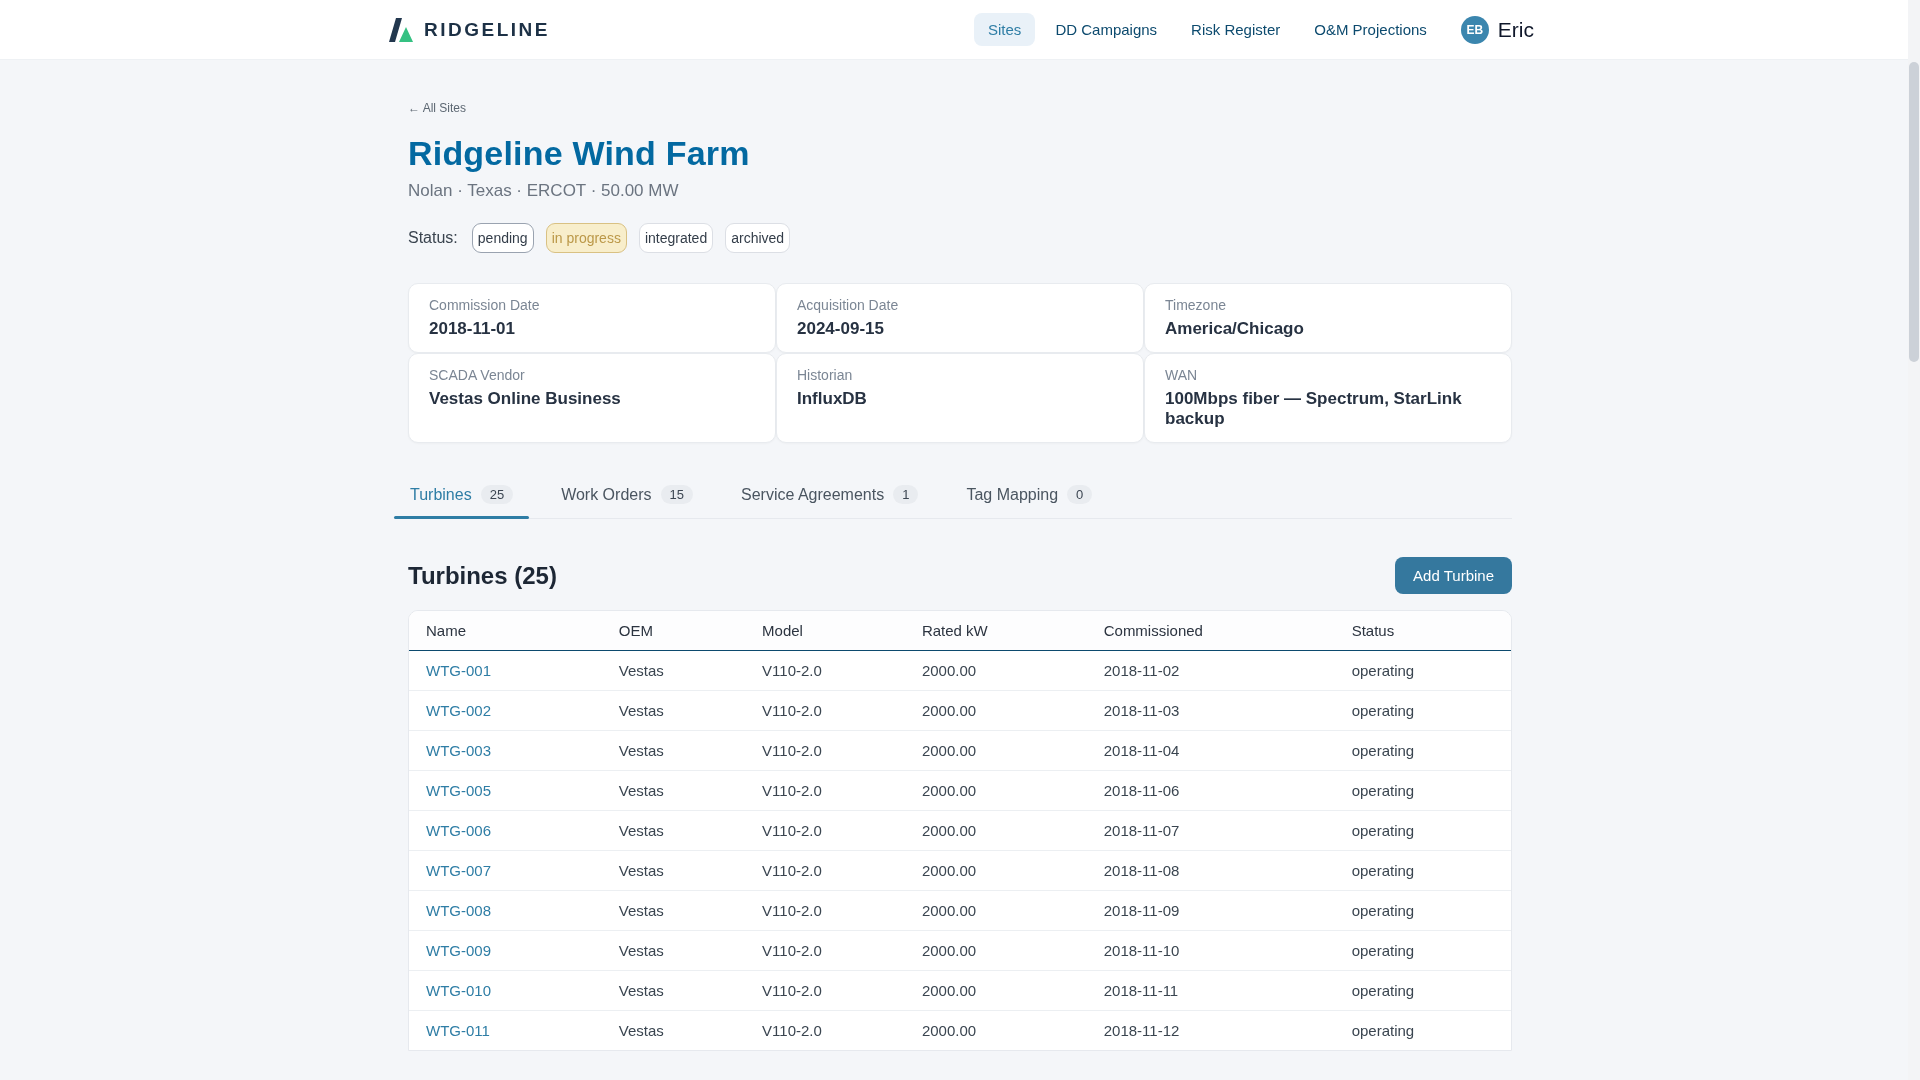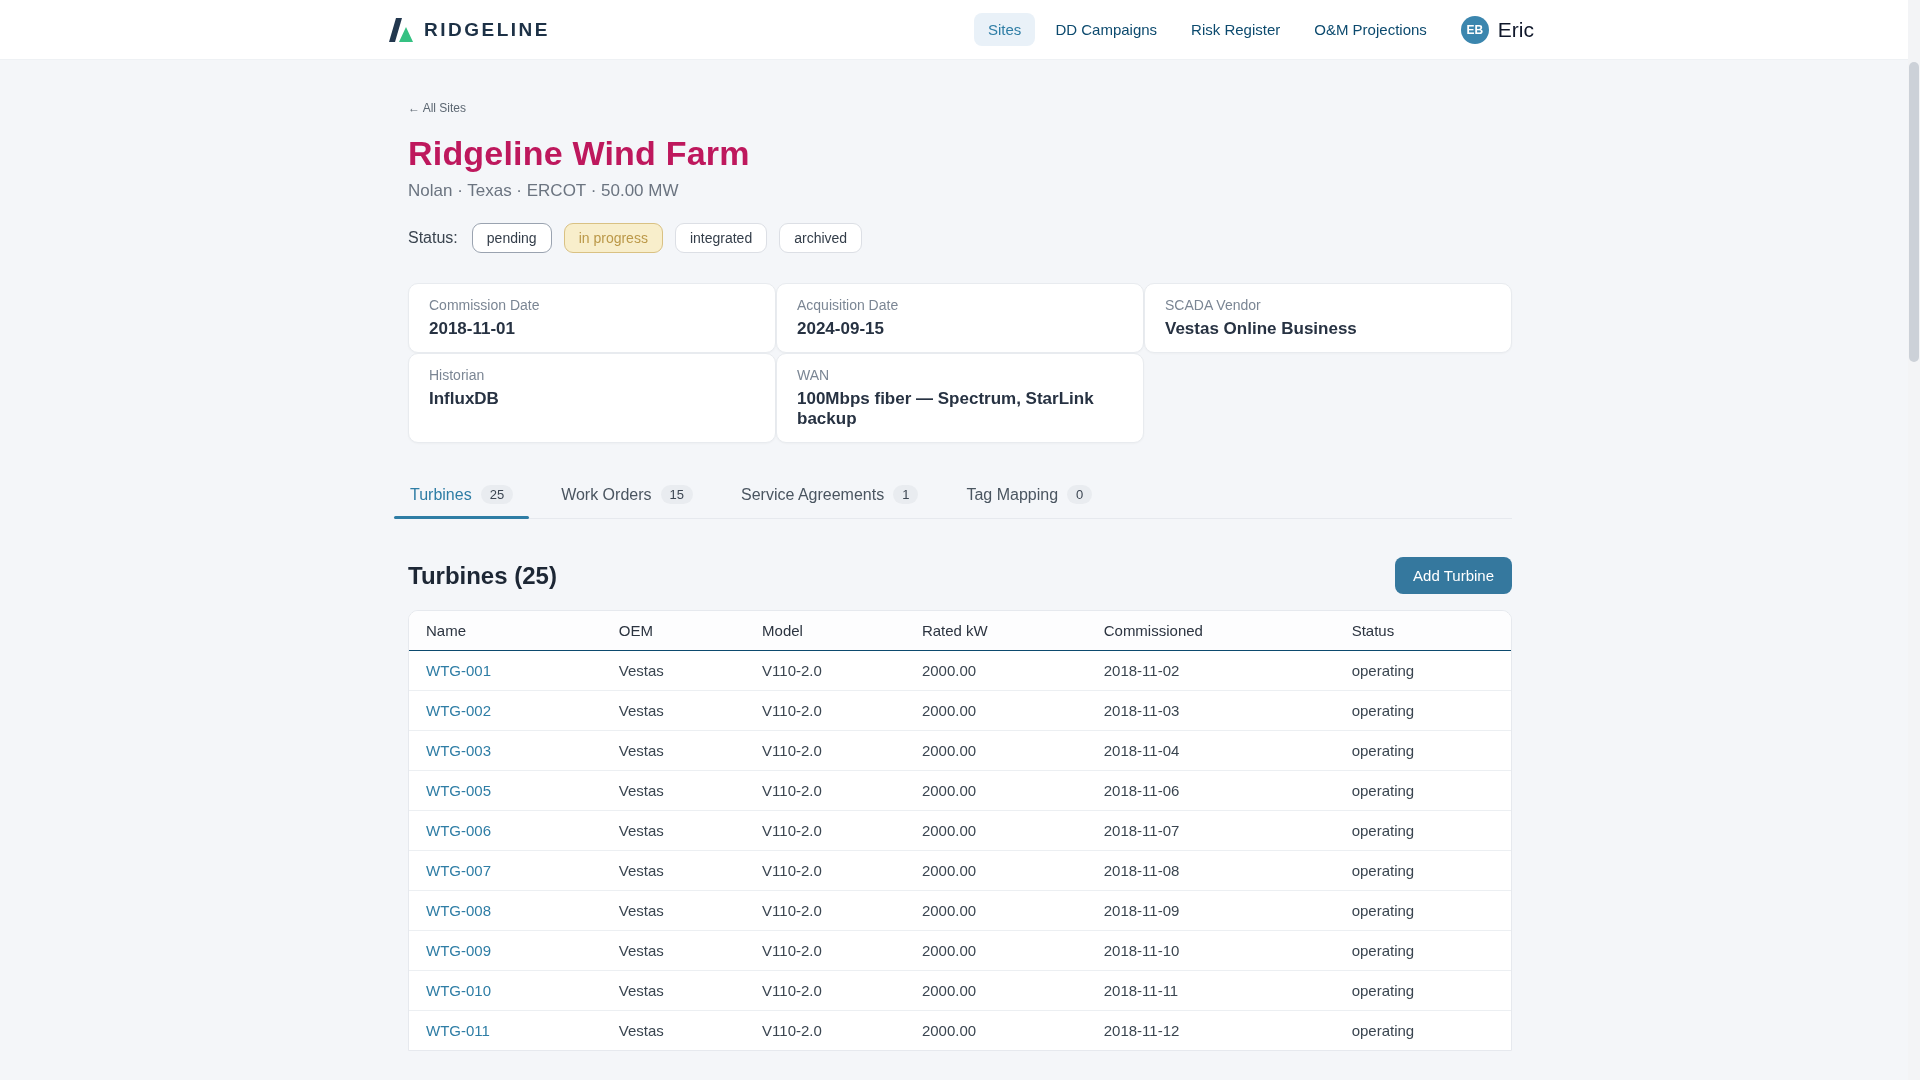--- a/index.html
+++ b/index.html
@@ -30,28 +30,28 @@
   .avatar {
     width:28px; height:28px; border-radius:50%; background:#3b86ae;
     color:#fff; font-size:12px; font-weight:bold;
     display:flex; align-items:center; justify-content:center;
   }
   .user-name { font-size:21px; color:#0f172a; }
 
   
   .page { padding-top:38px; }
   .back-link { font-size:12px; color:#5c6772; text-decoration:none; display:inline-block; cursor:pointer; }
-  .site-title { margin-top:18px; font-size:34px; font-weight:bold; color:#be185d; letter-spacing:0.2px; }
+  .site-title { margin-top:18px; font-size:34px; font-weight:bold; color:#0369a1; letter-spacing:0.2px; }
   .site-subtitle { margin-top:8px; font-size:17px; color:#6b7480; }
 
   
   .status-row { margin-top:22px; display:flex; align-items:center; gap:12px; }
   .status-label { font-size:16px; color:#39434e; margin-right:2px; }
   .pill {
-    font-size:14px; padding:6px 14px; border-radius:9px; background:#ffffff;
+    font-size:14px; padding:6px 5px; border-radius:9px; background:#ffffff;
     border:1px solid #dcdfe5; color:#333d49; cursor:pointer; white-space:nowrap;
   }
   .pill.pending { border-color:#9aa3b0; }
   .pill.active { background:#f8eecb; border-color:#d9c183; color:#bb9848; }
 
   
   .cards { margin-top:30px; display:grid; grid-template-columns:repeat(3,1fr); }
   .card {
     background:#fff; border:1px solid #e8ebef; border-radius:10px;
     padding:13px 20px; box-shadow:0 1px 2px rgba(20,30,40,0.03);
@@ -155,20 +155,24 @@
   <div class="cards" id="info-cards">
       <div class="card">
         <div class="card-label">Commission Date</div>
         <div class="card-value">2018-11-01</div>
       </div>
       <div class="card">
         <div class="card-label">Acquisition Date</div>
         <div class="card-value">2024-09-15</div>
       </div>
       <div class="card">
+        <div class="card-label">Timezone</div>
+        <div class="card-value">America/Chicago</div>
+      </div>
+      <div class="card">
         <div class="card-label">SCADA Vendor</div>
         <div class="card-value">Vestas Online Business</div>
       </div>
       <div class="card">
         <div class="card-label">Historian</div>
         <div class="card-value">InfluxDB</div>
       </div>
       <div class="card">
         <div class="card-label">WAN</div>
         <div class="card-value">100Mbps fiber — Spectrum, StarLink backup</div>

